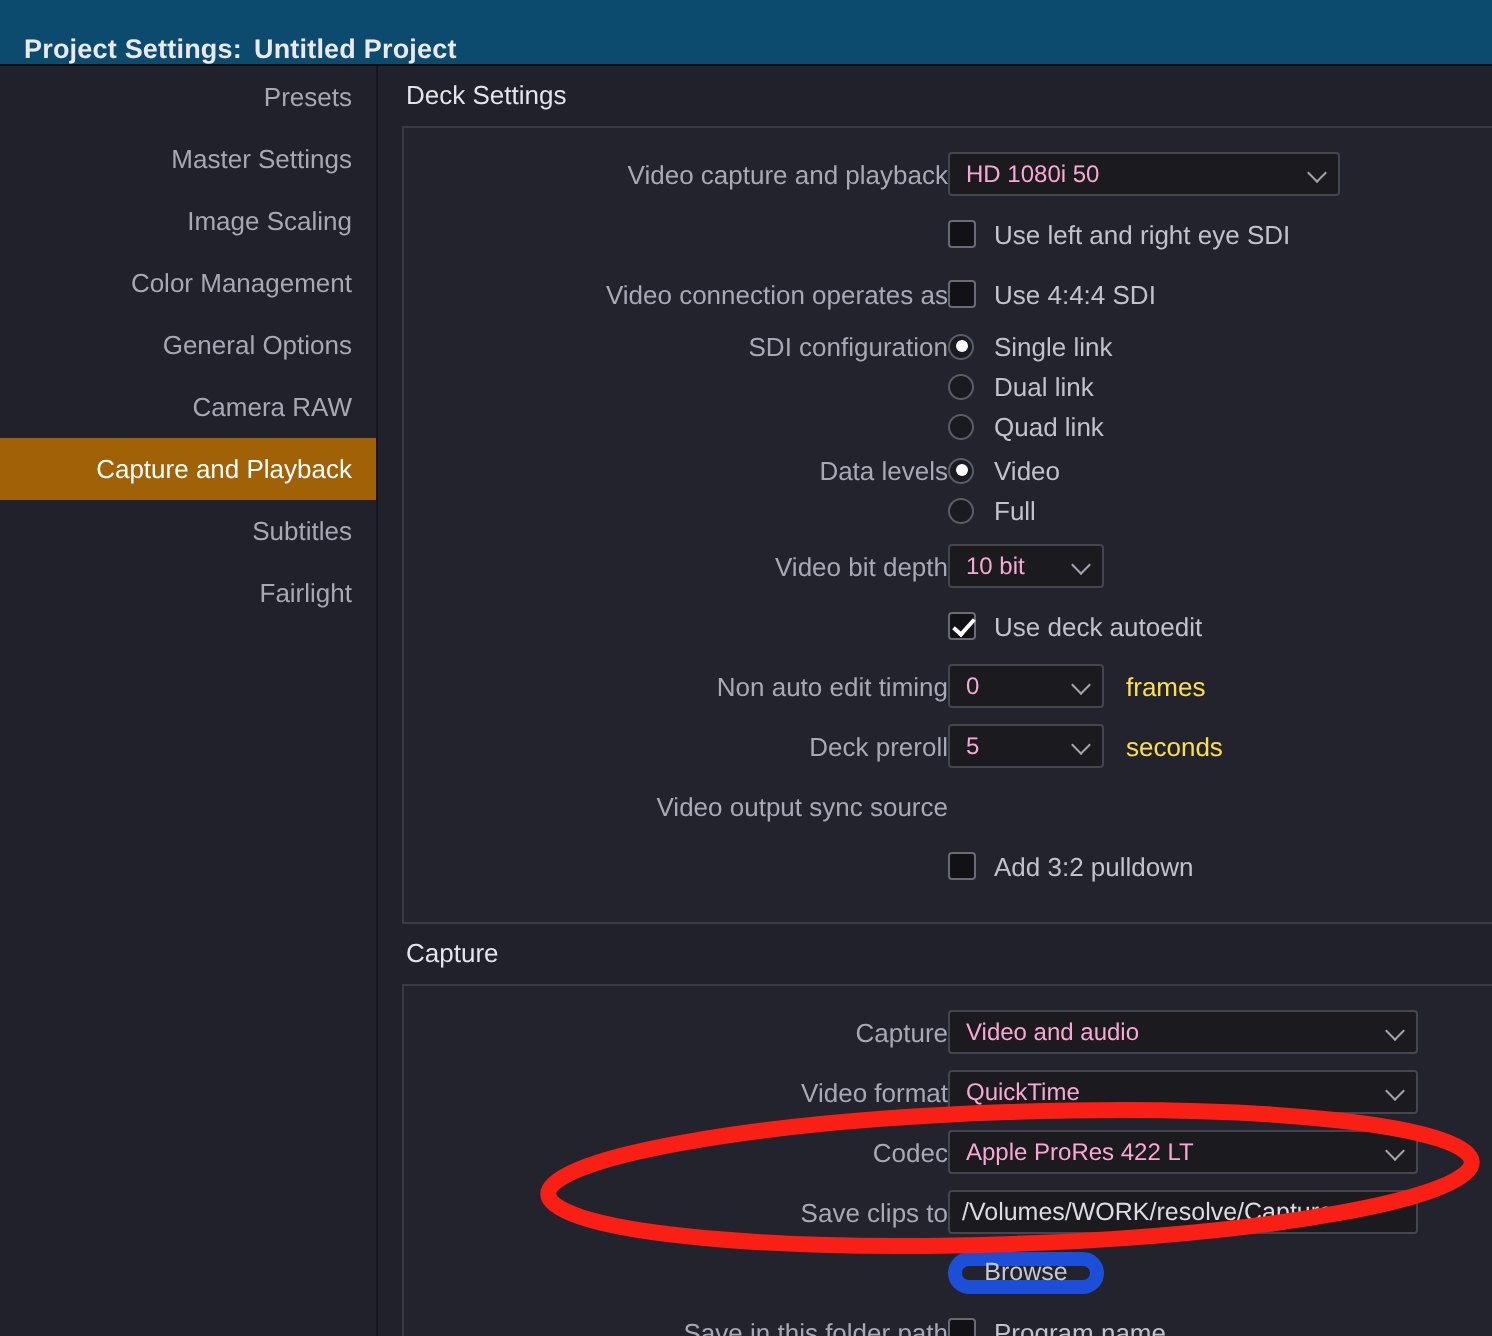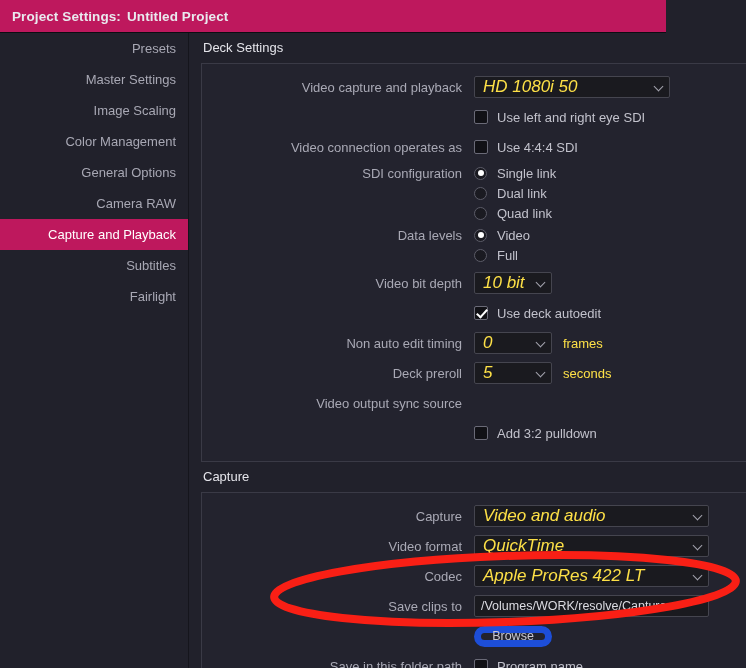--- a/index.html
+++ b/index.html
@@ -6,45 +6,45 @@
   html, body {
     width: 746px; height: 668px;
     background: #21212b;
     font-family: "Liberation Sans", sans-serif;
     overflow: hidden;
   }
   body { position: relative; }
 
   
   .titlebar {
-    position: absolute; left: 0; top: 0; width: 666px; height: 33px;
-    background: #be185d;
+    position: absolute; left: 0; top: 0; width: 746px; height: 33px;
+    background: #0c4a6e;
     border-bottom: 1px solid #0d0d12;
-    display: flex; align-items: center;
+    display: flex; align-items: flex-end;
   }
   .titlebar-text {
     padding-left: 12px;
     font-size: 13.5px; font-weight: bold; color: #e9e9ee;
     letter-spacing: 0.1px;
   }
   .titlebar-text .proj { margin-left: 6px; }
 
   
   .sidebar {
     position: absolute; left: 0; top: 33px; width: 188px; height: 635px;
     background: #21212b;
   }
   .side-item {
     height: 31px; display: flex; align-items: center; justify-content: flex-end;
     padding-right: 12px;
     font-size: 13px; color: #a8a8b4;
     white-space: nowrap;
   }
   .side-item.active {
-    background: #be185d; color: #ffffff;
+    background: #a16207; color: #ffffff;
   }
 
   
   .content {
     position: absolute; left: 188px; top: 33px;
     width: 558px; height: 635px;
     background: #21212b;
     border-left: 1px solid #15151c;
     overflow: hidden;
   }
@@ -64,38 +64,37 @@
   .panel.nb-top { border-top: 1px solid #3a3a46; }
   .panel-inner { padding: 9px 0 12px 0; }
 
   
   .row {
     display: flex; align-items: center;
     min-height: 28px;
     margin-bottom: 2px;
   }
   .row-label {
-    width: 272px; text-align: right; padding-right: 12px;
+    width: 272px; text-align: right; 
     font-size: 13px; color: #a9a9b5; white-space: nowrap;
     flex: 0 0 272px;
   }
   .row-ctrl { display: flex; align-items: center; }
 
   
   .select {
     position: relative;
     height: 22px;
     background: #1a1a1f;
     border: 1px solid #45454f;
     border-radius: 2px;
     display: flex; align-items: center;
     padding: 0 22px 0 8px;
-    font-size: 17px; color: #fde047;
+    font-size: 12px; color: #f9a8d4;
     white-space: nowrap;
-    font-style: italic;
   }
   .select .chev {
     position: absolute; right: 7px; top: 50%;
     width: 7px; height: 7px;
     margin-top: -4px;
     border-right: 1.6px solid #a3a3ae;
     border-bottom: 1.6px solid #a3a3ae;
     transform: rotate(45deg);
   }
   .select.w-big { width: 196px; }

